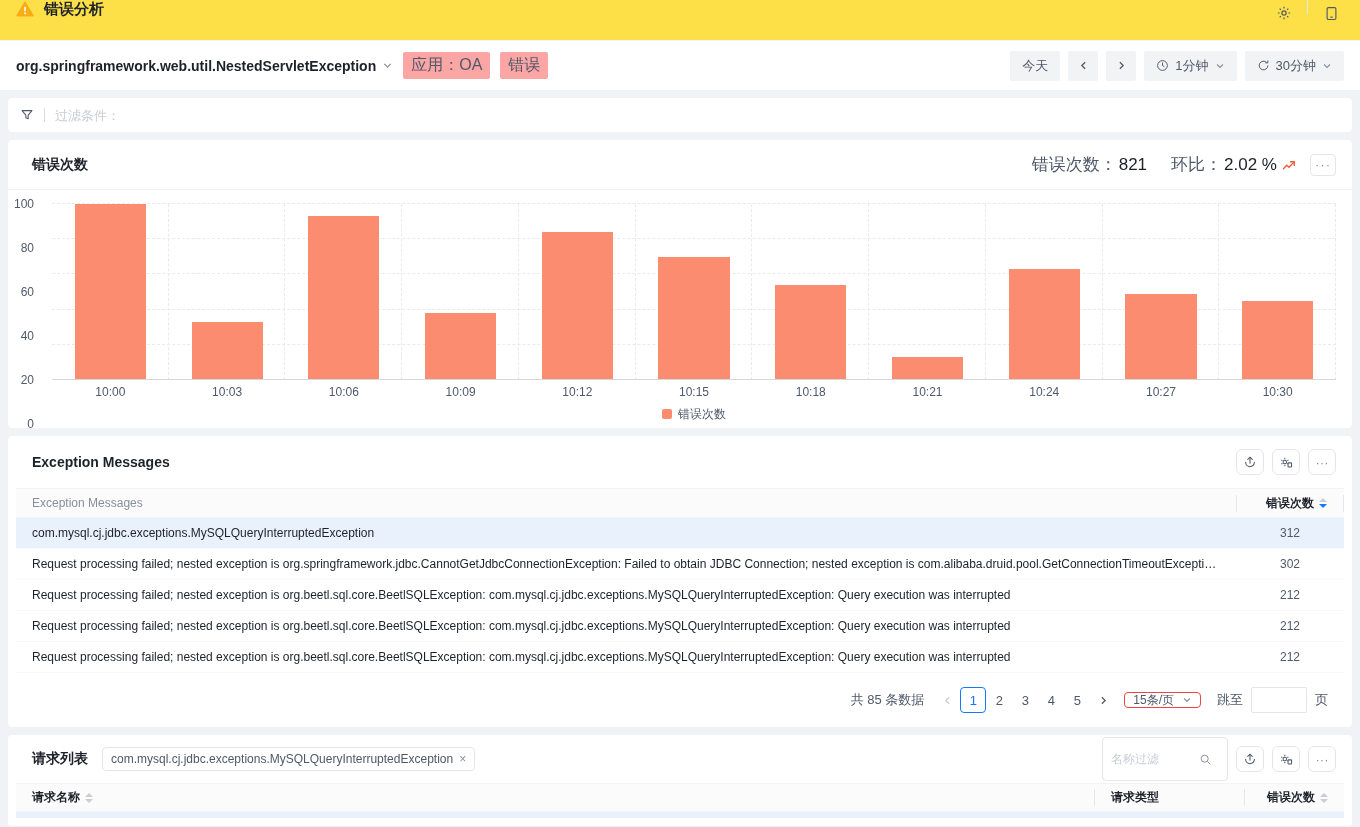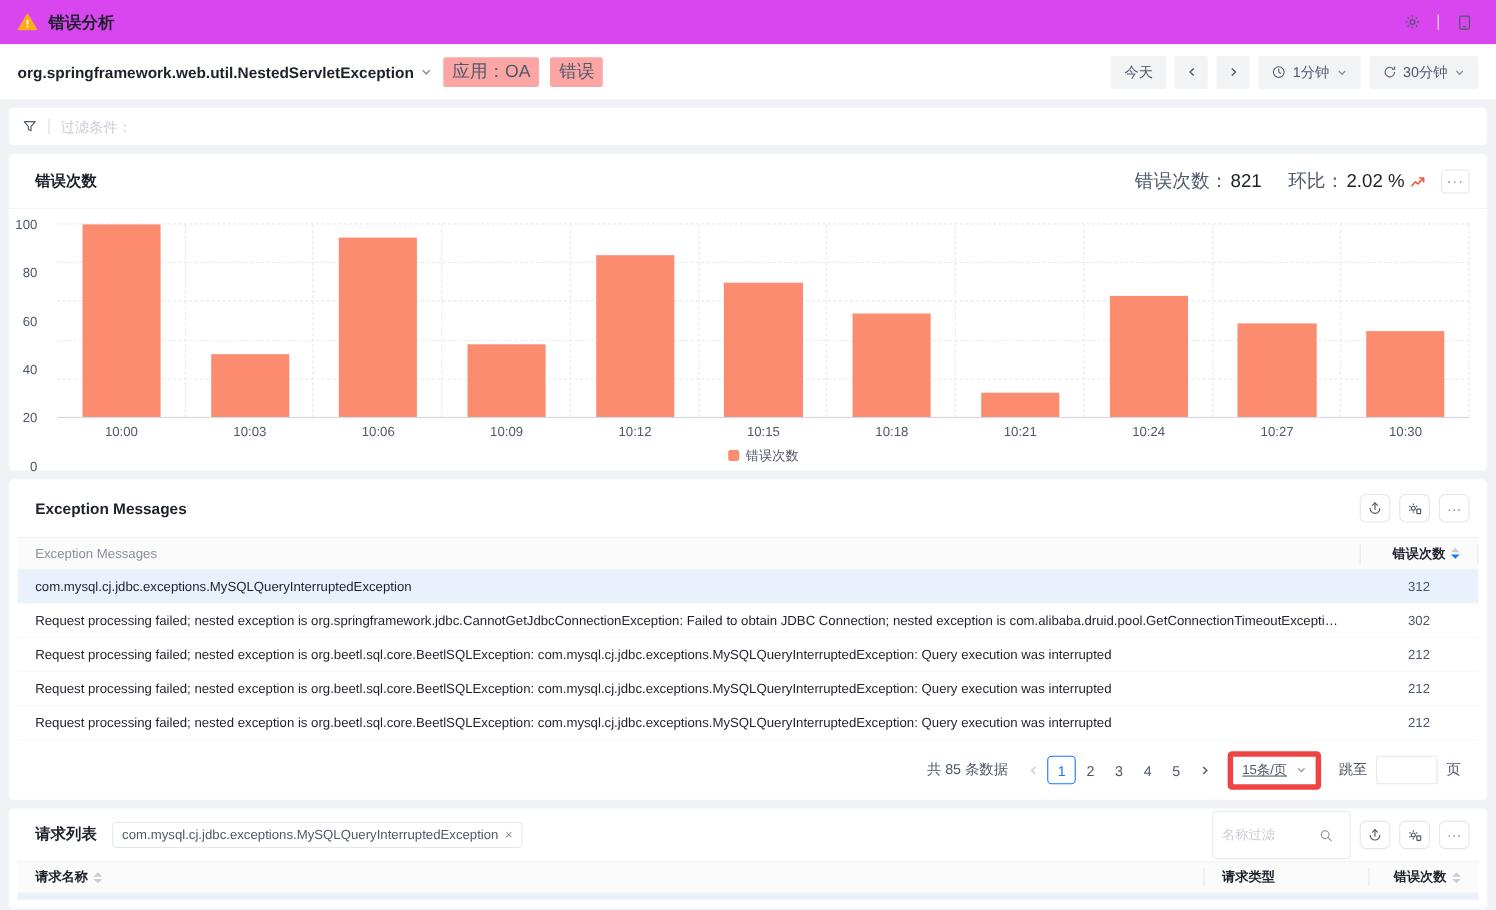--- a/index.html
+++ b/index.html
@@ -1,20 +1,20 @@
 <!DOCTYPE html>
 <html><head>
 <meta charset="utf-8">
 <style>
   * { margin:0; padding:0; box-sizing:border-box; }
   html,body { width:1360px; height:827px; overflow:hidden; background:#f0f2f5;
     font-family:"Liberation Sans","DejaVu Sans",sans-serif; color:#1d2129; }
 
   
-  .app-header { height:40px; background:#d946ef; display:flex; align-items:center; padding:17px 16px; }
+  .app-header { height:40px; background:#fde047; display:flex; align-items:flex-start; padding:0 16px; }
   .app-header .title { font-size:15px; font-weight:700; margin-left:10px; }
   .app-header .spacer { flex:1; }
   .hdr-icon-btn { width:26px; height:26px; display:flex; align-items:center; justify-content:center; cursor:pointer; }
   .hdr-divider { width:1px; height:14px; background:#e5e6eb; margin:0 10px; }
 
   
   .sub-header { height:50px; background:#fff; border-top:1px solid #f2f3f5; display:flex; align-items:center; padding:0 16px; }
   .exc-name { font-size:14px; font-weight:700; }
   .chev { display:inline-flex; margin-left:6px; }
   .tag { background:#fca5a5; color:#4e5969; font-size:16px; padding:3px 8px; border-radius:2px; margin-left:10px; white-space:nowrap; }
@@ -78,21 +78,21 @@
   .sort .up { border-bottom:4px solid #c9cdd4; }
   .sort .down { border-top:4px solid #c9cdd4; }
   .sort .down.active { border-top-color:#1677ff; }
 
   
   .pagination { display:flex; align-items:center; justify-content:flex-end; height:54px; padding-right:24px; gap:0; font-size:13px; color:#4e5969; }
   .pg-total { margin-right:10px; }
   .pg-arrow { width:26px; height:26px; display:flex; align-items:center; justify-content:center; cursor:pointer; }
   .pg-num { min-width:26px; height:26px; display:flex; align-items:center; justify-content:center; border-radius:4px; cursor:pointer; }
   .pg-num.active { border:1px solid #1677ff; color:#1677ff; background:#fff; }
-  .pg-size { height:35px; border:5px solid #ef4444; border-radius:4px; display:flex; align-items:center; gap:8px; padding:0 8px; font-size:12px; margin:0 8px; cursor:pointer;text-decoration:underline; }
+  .pg-size { height:16px; border:1px solid #ef4444; border-radius:4px; display:flex; align-items:center; gap:8px; padding:0 8px; font-size:12px; margin:0 8px; cursor:pointer; }
   .pg-jump { display:flex; align-items:center; gap:8px; margin-left:8px; }
   .pg-input { width:56px; height:26px; border:1px solid #e5e6eb; border-radius:2px; outline:none; padding:0 6px; font-size:12px; }
 
   
   .req-card { height:91px; overflow:hidden; margin-bottom:0; }
   .req-hd { height:48px; display:flex; align-items:center; padding:0 16px 0 24px; }
   .req-title { font-size:14px; font-weight:700; margin-right:14px; }
   .filter-tag { border:1px solid #e5e6eb; border-radius:4px; font-size:12px; color:#4e5969; padding:4px 8px;
     display:flex; align-items:center; gap:6px; }
   .filter-tag .x { color:#86909c; cursor:pointer; font-style:normal; }

